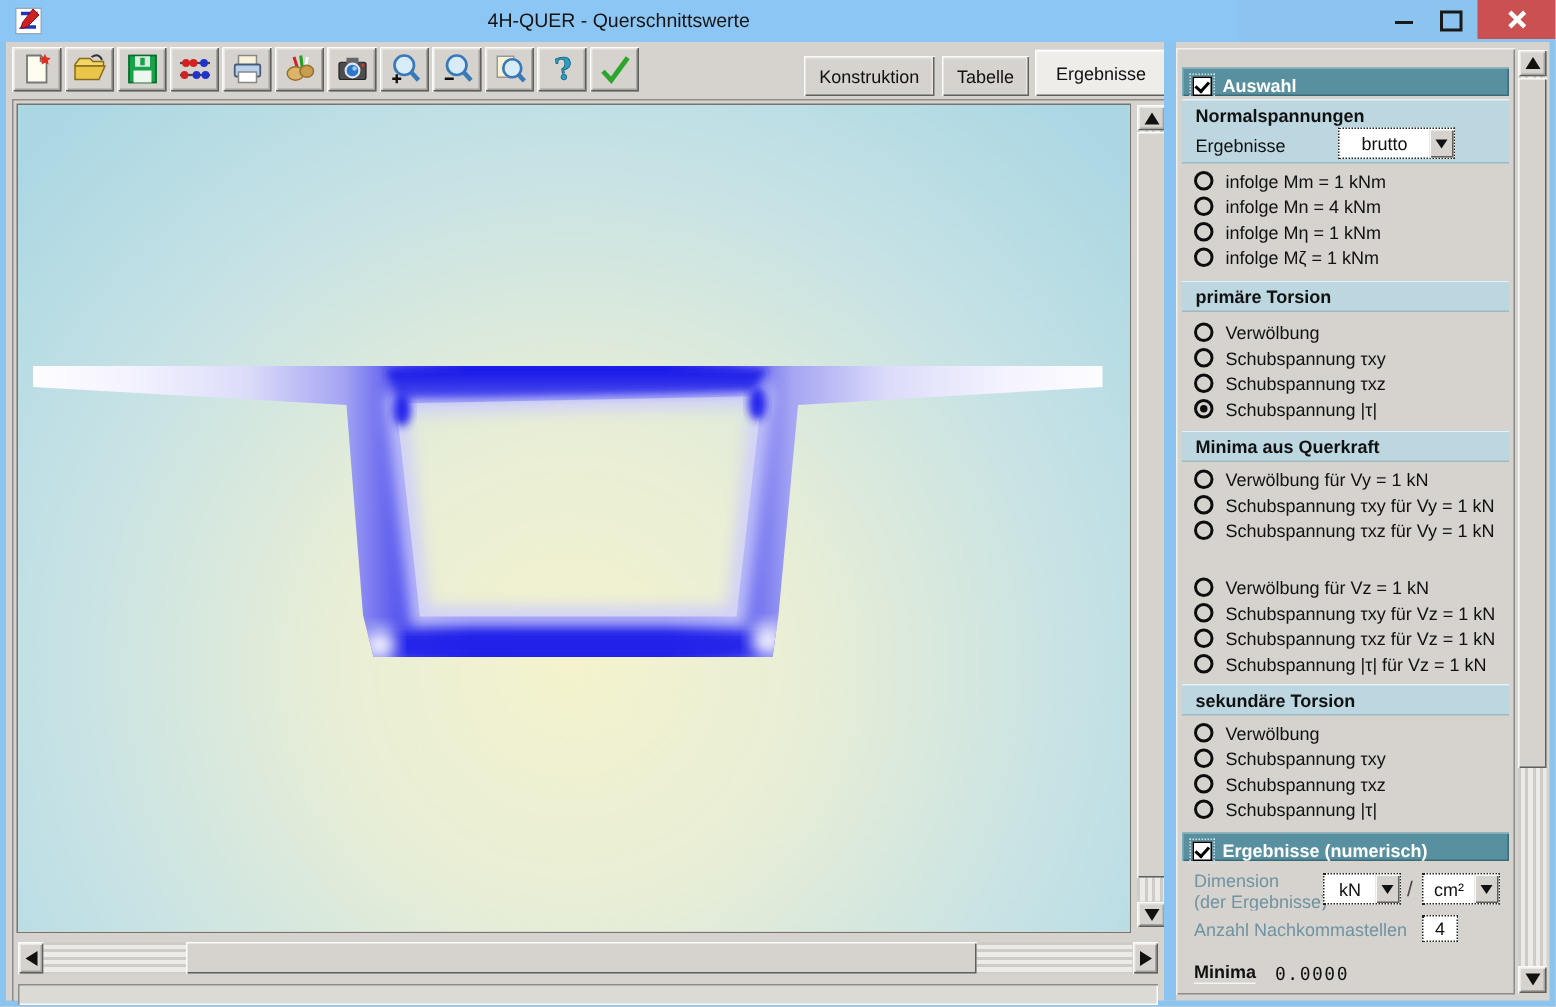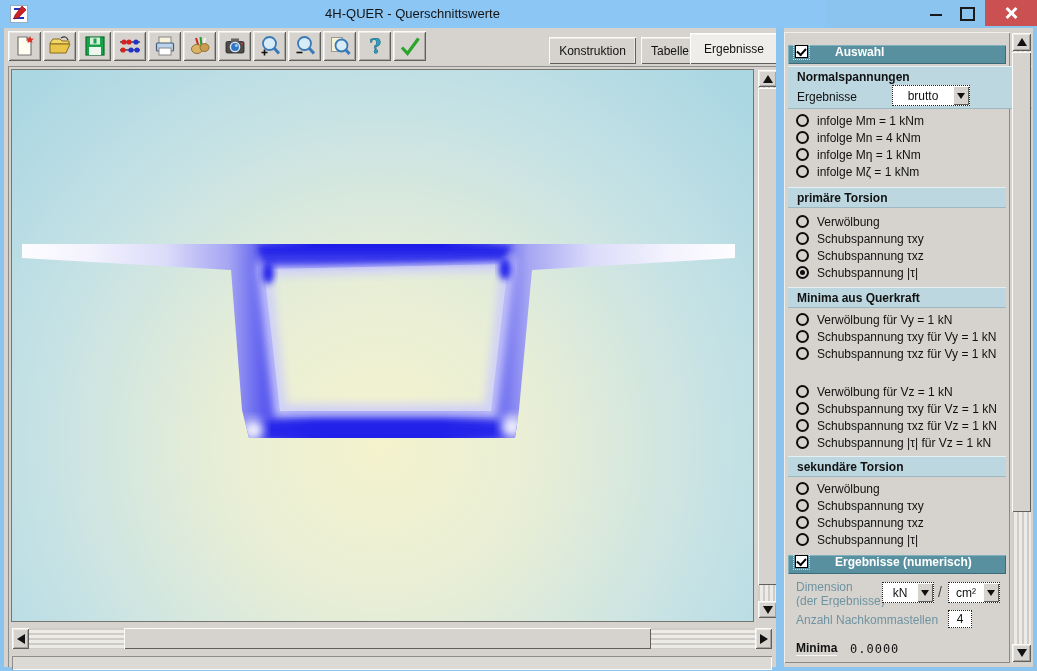--- a/index.html
+++ b/index.html
@@ -32,21 +32,21 @@
                  inset 2px 2px 0 #e9e8e4, inset -2px -2px 0 #a7a5a0;}
 
   
   .tool-btn{position:absolute;top:3px;width:33px;height:30px;display:flex;align-items:center;justify-content:center;}
   .tool-btn svg{width:24px;height:24px;}
 
   
   .tab{position:absolute;display:flex;align-items:center;justify-content:center;
        font-size:12px;color:#111;}
   .tab.inactive{top:9px;height:27px;background:#d6d3ce;
-       box-shadow:inset 1px 1px 0 #fbfbf9, inset -1px -1px 0 #5f5f5c, inset -2px 2px 0 #e9e8e4;margin-left:13px;}
+       box-shadow:inset 1px 1px 0 #fbfbf9, inset -1px -1px 0 #5f5f5c, inset -2px 2px 0 #e9e8e4;}
   .tab.active{top:5px;height:31px;background:#eeedea;
        box-shadow:inset 1px 1px 0 #ffffff, inset -1px -1px 0 #5f5f5c, inset -2px 2px 0 #f6f5f2;}
 
   
   .canvas-wrap{position:absolute;left:4px;top:38px;width:768px;height:601px;
        box-shadow:inset 1px 1px 0 #8f8d89;}
   .canvas{position:absolute;left:4px;top:4px;width:741px;height:551px;
        box-shadow:0 0 0 1px #77756f;}
   .canvas svg{display:block;}
 
@@ -66,26 +66,26 @@
   .thumb{position:absolute;background:#d6d3ce;
        box-shadow:inset 1px 1px 0 #fbfbf9, inset -1px -1px 0 #5f5f5c;}
 
   .statusbar{position:absolute;left:8px;top:624px;width:758px;height:14px;background:#dcdad5;
        box-shadow:inset 1px 1px 0 #8f8d89, inset -1px -1px 0 #fbfbf9;}
 
   
   .sidebar{position:absolute;left:780px;top:4px;width:226px;height:631px;background:#d6d3ce;
        box-shadow:inset 1px 1px 0 #f0efec, inset -1px -1px 0 #8a8a86;}
   .hdr{position:absolute;left:4px;width:218px;height:19px;background:#58909f;color:#fff;
-       font-size:12px;font-weight:bold;display:flex;align-items:flex-start;gap:27px;padding-left:7px;box-sizing:border-box;
+       font-size:12px;font-weight:bold;display:flex;align-items:flex-end;gap:7px;padding-left:7px;box-sizing:border-box;
        box-shadow:inset 1px 1px 0 #7fb0bd, inset -1px -1px 0 #3c6b78;}
   .band{position:absolute;left:4px;width:218px;height:21px;background:#bcd7e0;
        font-size:12px;font-weight:bold;display:flex;align-items:center;padding-left:9px;box-sizing:border-box;
        box-shadow:inset 0 1px 0 #e4f0f3, inset 0 -1px 0 #9db9c2;}
-  .panel{position:absolute;left:4px;width:244px;background:#bcd7e0;
+  .panel{position:absolute;left:4px;width:218px;background:#bcd7e0;
        box-shadow:inset 0 1px 0 #e4f0f3, inset 0 -1px 0 #9db9c2;}
   .panel .p-title{position:absolute;left:9px;top:4px;font-size:12px;font-weight:bold;}
   .panel .p-label{position:absolute;left:9px;top:24px;font-size:12px;}
 
   .row{position:absolute;left:12px;width:212px;height:15px;display:flex;align-items:center;gap:8px;
        font-size:12px;white-space:nowrap;overflow:hidden;}
   .radio{flex:0 0 auto;width:9px;height:9px;border:2px solid #0d0d0d;border-radius:50%;position:relative;background:transparent;}
   .radio.checked:after{content:"";position:absolute;left:2px;top:2px;width:5px;height:5px;border-radius:50%;background:#0d0d0d;}
   .cbx{width:11px;height:11px;background:#fff;border:1px solid #000;position:relative;flex:0 0 auto;
        outline:1px dotted #cfe0e6;outline-offset:1px;}

